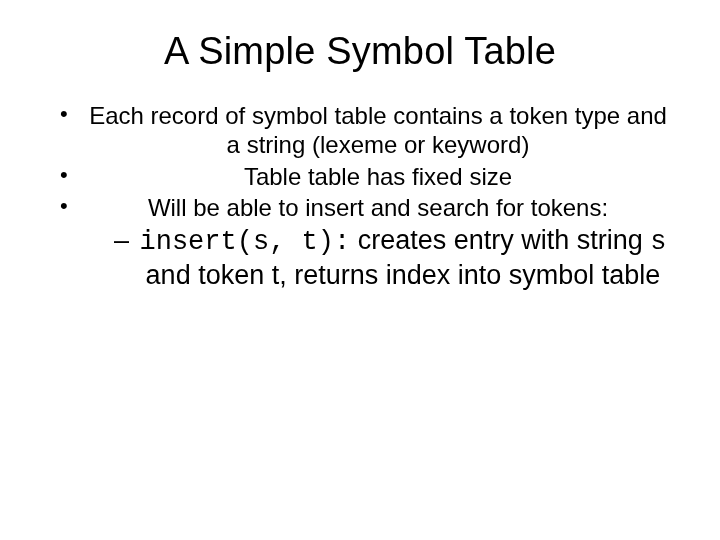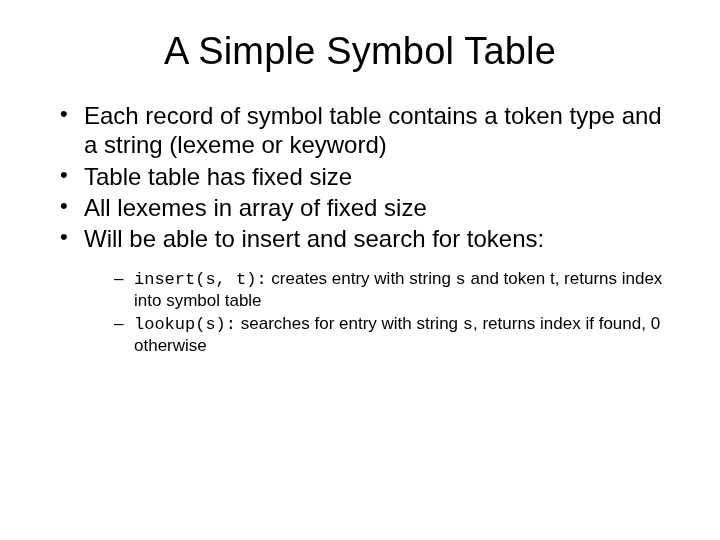--- a/index.html
+++ b/index.html
@@ -28,34 +28,35 @@
     list-style: none;
     margin: 0;
     padding: 0 0 0 10px;
     font-size: 24px;
     line-height: 1.22;
   }
   ul.level1 > li {
     position: relative;
     padding-left: 26px;
     margin: 0 0 2px 0;
+    text-align: center;
   }
   ul.level1 > li::before {
     content: "•";
     position: absolute;
     left: 2px;
     top: 0;
     font-size: 22px;
     line-height: 1.22;
   }
   ul.level2 {
     list-style: none;
-    margin: 16px 0 4px 0;
+    margin: 2px 0 4px 0;
     padding: 0 0 0 30px;
-    font-size: 17px;
+    font-size: 27px;
     line-height: 1.22;
   }
   ul.level2 > li {
     position: relative;
     padding-left: 20px;
     margin: 0 0 2px 0;
   }
   ul.level2 > li::before {
     content: "–";
     position: absolute;
@@ -73,27 +74,21 @@
   <h1 class="title">A Simple Symbol Table</h1>
 
   <ul class="level1">
     <li>
       <span>Each record of symbol table contains a token type and a string (lexeme or keyword)</span>
     </li>
     <li>
       <span>Table table has fixed size</span>
     </li>
     <li>
-      <span>All lexemes in array of fixed size</span>
-    </li>
-    <li>
       <span>Will be able to insert and search for tokens:</span>
       <ul class="level2">
         <li>
           <span class="code">insert(s, t):</span><span> creates entry with string </span><span class="code">s</span><span> and token t, returns index into symbol table</span>
-        </li>
-        <li>
-          <span class="code">lookup(s):</span><span> searches for entry with string </span><span class="code">s</span><span>, returns index if found, 0 otherwise</span>
         </li>
       </ul>
     </li>
   </ul>
 </div>
 
 </body></html>

